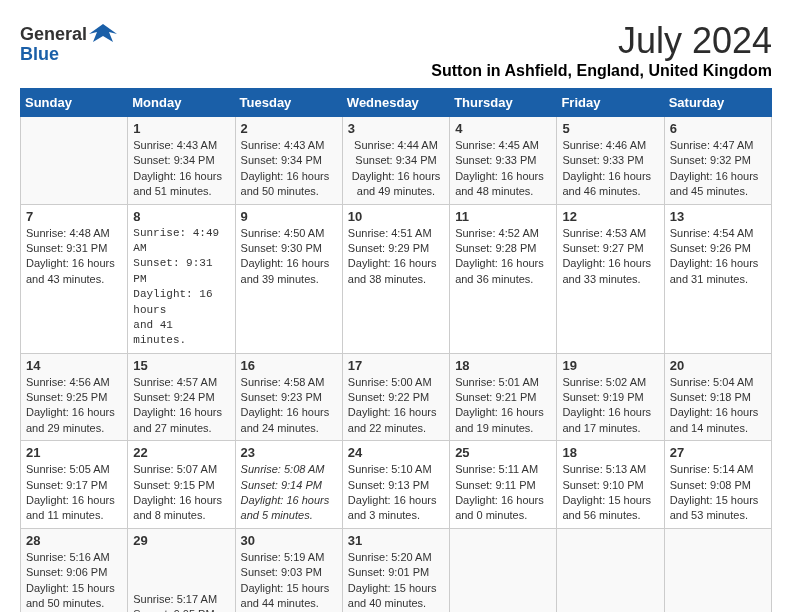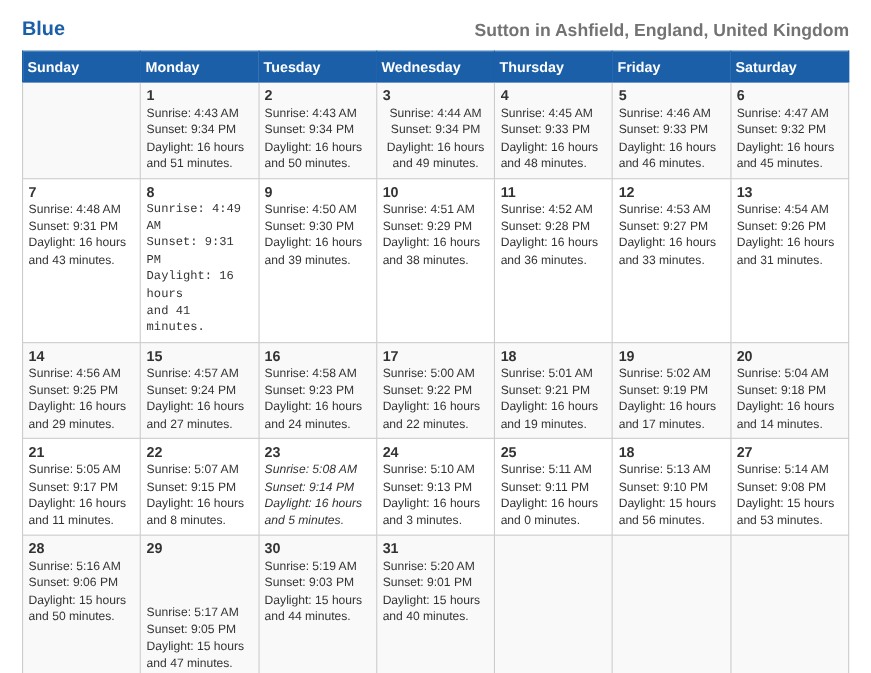--- a/index.html
+++ b/index.html
@@ -39,21 +39,21 @@
     .title-section {
       text-align: right;
     }
     .month-title {
       font-size: 36px;
       color: #2c2c2c;
       font-weight: normal;
     }
     .location-title {
       font-size: 16px;
-      color: #737373;
+      color: #000000;
       font-weight: bold;
     }
     table {
       width: 100%;
       border-collapse: collapse;
       font-size: 11px;
     }
     thead tr th {
       background-color: #1a5fa8;
       color: #fff;
@@ -87,24 +87,31 @@
       color: #333;
       line-height: 1.4;
     }
   </style>
 </head>
 <body>
 
 <div class="header">
   <div class="logo">
     <div style="display:flex;flex-direction:column;align-items:flex-start;">
+      <div style="display:flex;align-items:center;">
+        <span class="logo-text-general">General</span>
+        <svg class="logo-icon" viewBox="0 0 28 28" xmlns="http://www.w3.org/2000/svg">
+          <polygon points="14,4 28,14 20,12 24,22 14,16 4,22 8,12 0,14" fill="#1a5fa8"></polygon>
+        </svg>
+      </div>
       <span class="logo-text-blue" style="margin-top:-4px;">Blue</span>
     </div>
   </div>
   <div class="title-section">
+    <div class="month-title">July 2024</div>
     <div class="location-title">Sutton in Ashfield, England, United Kingdom</div>
   </div>
 </div>
 
 <table>
   <thead>
     <tr>
       <th>Sunday</th>
       <th>Monday</th>
       <th>Tuesday</th>

